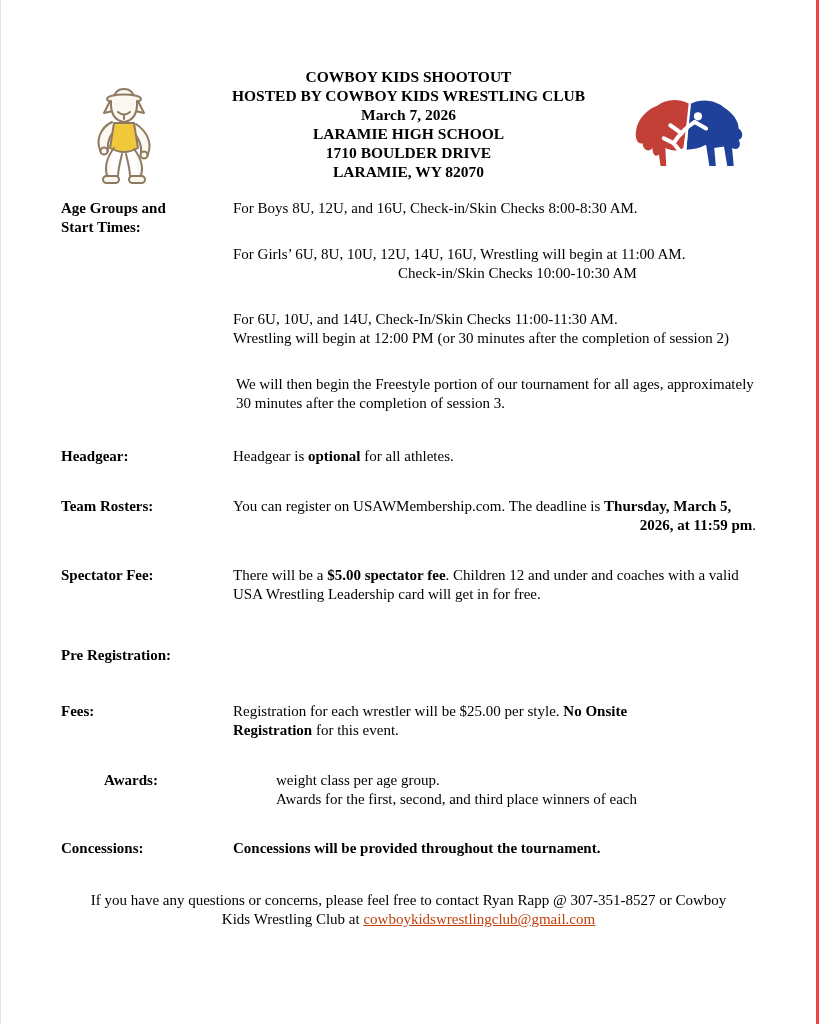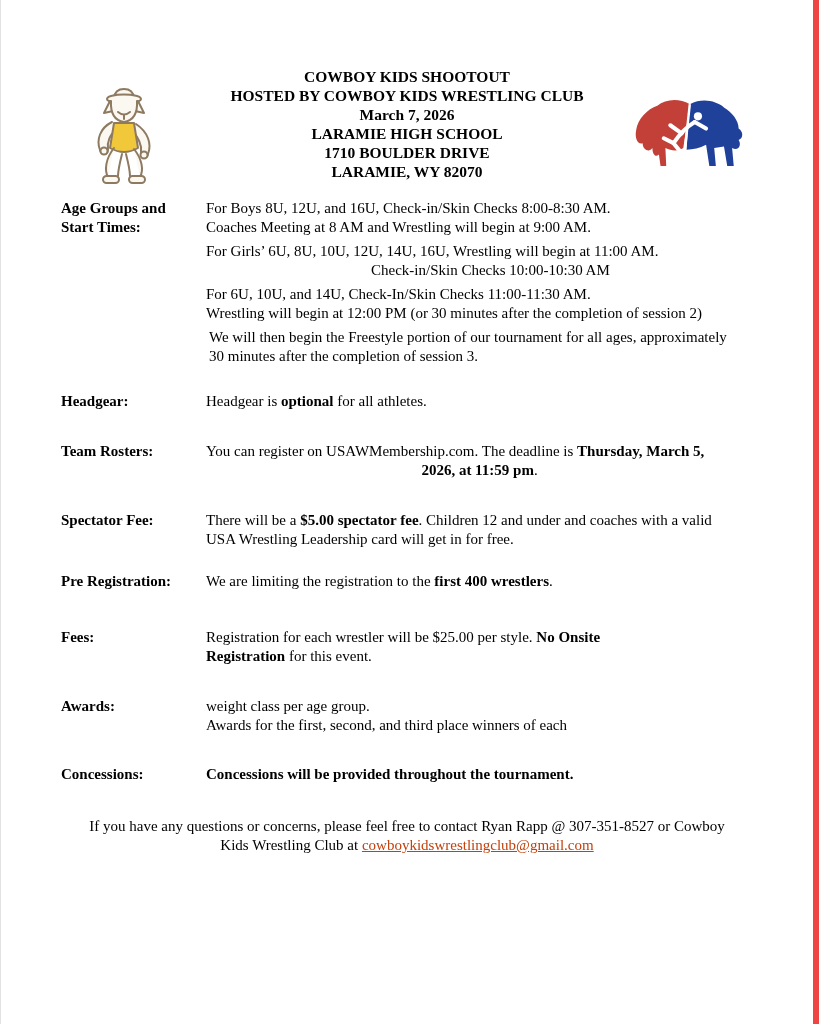--- a/index.html
+++ b/index.html
@@ -2,38 +2,38 @@
 <html><head>
 <meta charset="utf-8">
 <style>
   html,body{margin:0;padding:0;background:#ffffff;}
   .page{
     position:relative;
     width:819px;height:1024px;
     margin:0 auto;
     background:#ffffff;
     border-left:1px solid #e2e2e2;
-    border-right:6px solid #ef4444;
+    border-right:3px solid #ef4444;
     box-sizing:border-box;
     font-family:"Liberation Serif","DejaVu Serif",serif;
     font-size:15px;line-height:19px;color:#000;
     overflow:hidden;
   }
   .header{padding-top:67px;text-align:center;font-weight:bold;font-size:15.5px;line-height:19px;}
   .logo-left{position:absolute;left:83px;top:86px;width:80px;height:98px;}
   .logo-right{position:absolute;left:627px;top:94px;width:122px;height:78px;}
   .content{margin-top:18px;padding:0 60px;}
-  .section{display:flex;}
+  .section{display:flex;gap:27px;}
   .label{width:145px;flex-shrink:0;font-weight:bold;}
   .body{flex:1;}
-  .para + .para{margin-top:5px;}
+  .para + .para{margin-top:27px;}
   .b{font-weight:bold;}
   .indent-checkin{margin-left:165px;}
   .freestyle{margin-left:3px;}
-  .center{text-align:center;}
+  .center{text-align:right;}
   .footer{margin-top:33px;padding:0 60px;text-align:center;}
   .email{color:#c2410c;text-decoration:underline;cursor:pointer;}
 </style>
 </head>
 <body>
 
 <div class="page">
 
   <svg class="logo-left" viewBox="0 0 80 98" fill="none" stroke="#8d7a60" stroke-width="2" stroke-linecap="round" stroke-linejoin="round">
     <path d="M30 12 Q31 3 40 3 Q49 3 50 12" fill="#fbf8f2"></path>
@@ -82,38 +82,37 @@
   <div class="content">
 
     <div class="section">
       <div class="label">
         <div>Age Groups and</div>
         <div>Start Times:</div>
       </div>
       <div class="body">
         <div class="para">
           <div>For Boys 8U, 12U, and 16U, Check-in/Skin Checks 8:00-8:30 AM.</div>
-          <div>Coaches Meeting at 8 AM and Wrestling will begin at 9:00 AM.</div>
         </div>
         <div class="para">
           <div>For Girls’ 6U, 8U, 10U, 12U, 14U, 16U, Wrestling will begin at 11:00 AM.</div>
           <div class="indent-checkin">Check-in/Skin Checks 10:00-10:30 AM</div>
         </div>
         <div class="para">
           <div>For 6U, 10U, and 14U, Check-In/Skin Checks 11:00-11:30 AM.</div>
           <div>Wrestling will begin at 12:00 PM (or 30 minutes after the completion of session 2)</div>
         </div>
         <div class="para freestyle">
           <div>We will then begin the Freestyle portion of our tournament for all ages, approximately</div>
           <div>30 minutes after the completion of session 3.</div>
         </div>
       </div>
     </div>
 
-    <div class="section" style="margin-top:26px;">
+    <div class="section" style="margin-top:34px;">
       <div class="label">Headgear:</div>
       <div class="body">
         <div><span>Headgear is </span><span class="b">optional</span><span> for all athletes.</span></div>
       </div>
     </div>
 
     <div class="section" style="margin-top:31px;">
       <div class="label">Team Rosters:</div>
       <div class="body">
         <div><span>You can register on USAWMembership.com. The deadline is </span><span class="b">Thursday, March 5,</span></div>
@@ -122,36 +121,33 @@
     </div>
 
     <div class="section" style="margin-top:31px;">
       <div class="label">Spectator Fee:</div>
       <div class="body">
         <div><span>There will be a </span><span class="b">$5.00 spectator fee</span><span>. Children 12 and under and coaches with a valid</span></div>
         <div>USA Wrestling Leadership card will get in for free.</div>
       </div>
     </div>
 
-    <div class="section" style="margin-top:23px;font-family:Liberation Serif, serif;">
+    <div class="section" style="margin-top:42px;font-family:Liberation Serif, serif;">
       <div class="label">Pre Registration:</div>
-      <div class="body">
-        <div><span>We are limiting the registration to the </span><span class="b">first 400 wrestlers</span><span>.</span></div>
-      </div>
     </div>
 
     <div class="section" style="margin-top:37px;">
       <div class="label">Fees:</div>
       <div class="body">
         <div><span>Registration for each wrestler will be $25.00 per style. </span><span class="b">No Onsite</span></div>
         <div><span class="b">Registration</span><span> for this event.</span></div>
       </div>
     </div>
 
-    <div class="section" style="margin-top:31px;">
+    <div class="section" style="margin-top:31px;margin-left:43px;">
       <div class="label">Awards:</div>
       <div class="body">
         <div>weight class per age group.</div>
         <div>Awards for the first, second, and third place winners of each</div>
       </div>
     </div>
 
     <div class="section" style="margin-top:30px;justify-content:flex-end;">
       <div class="label">Concessions:</div>
       <div class="body">

